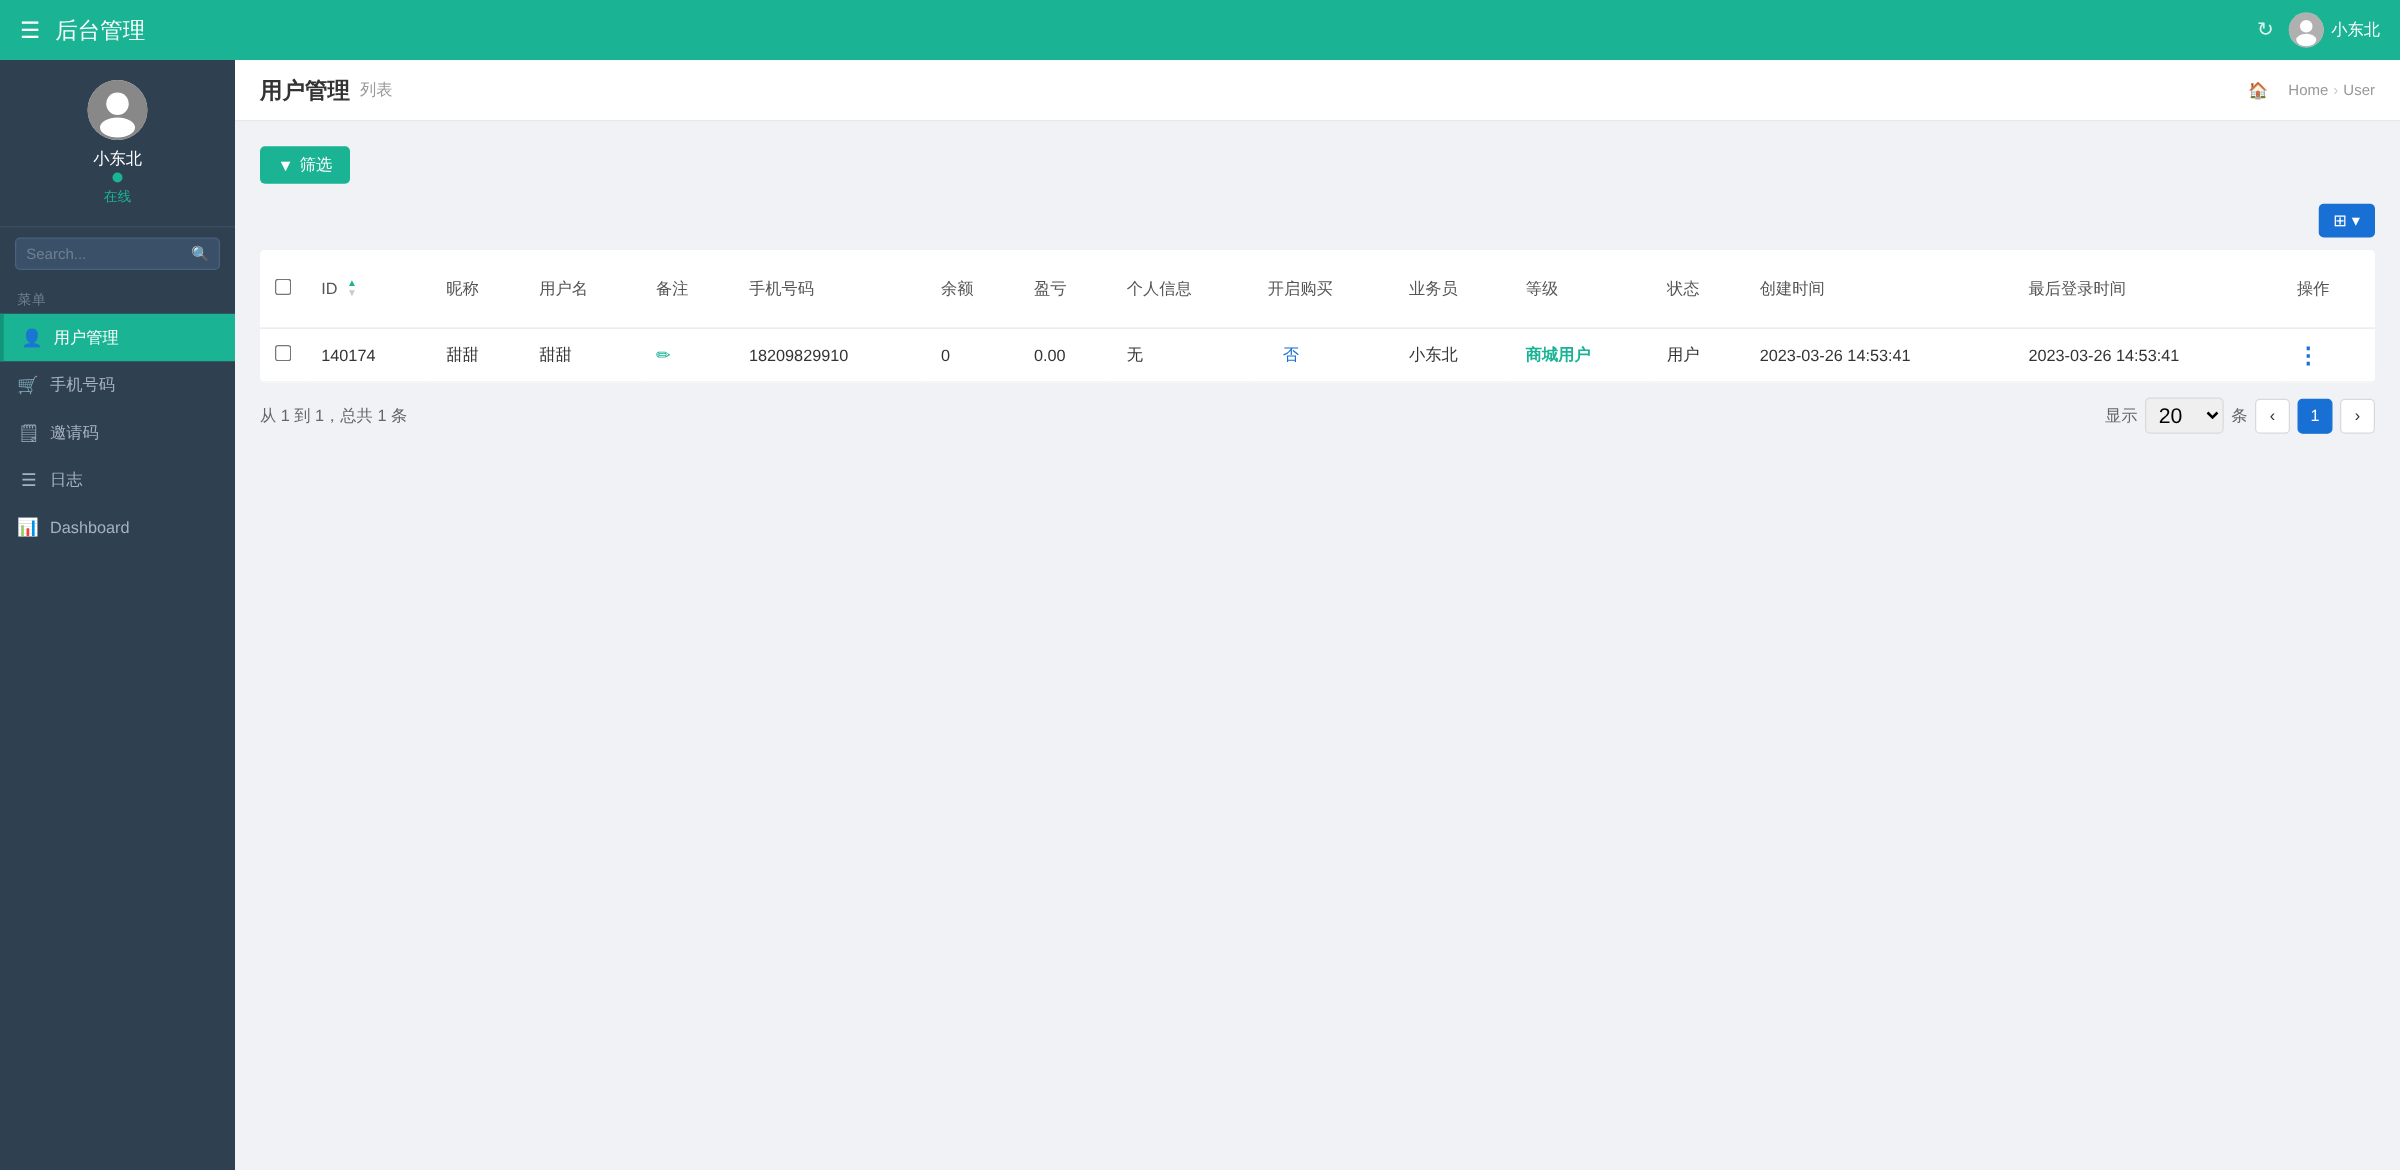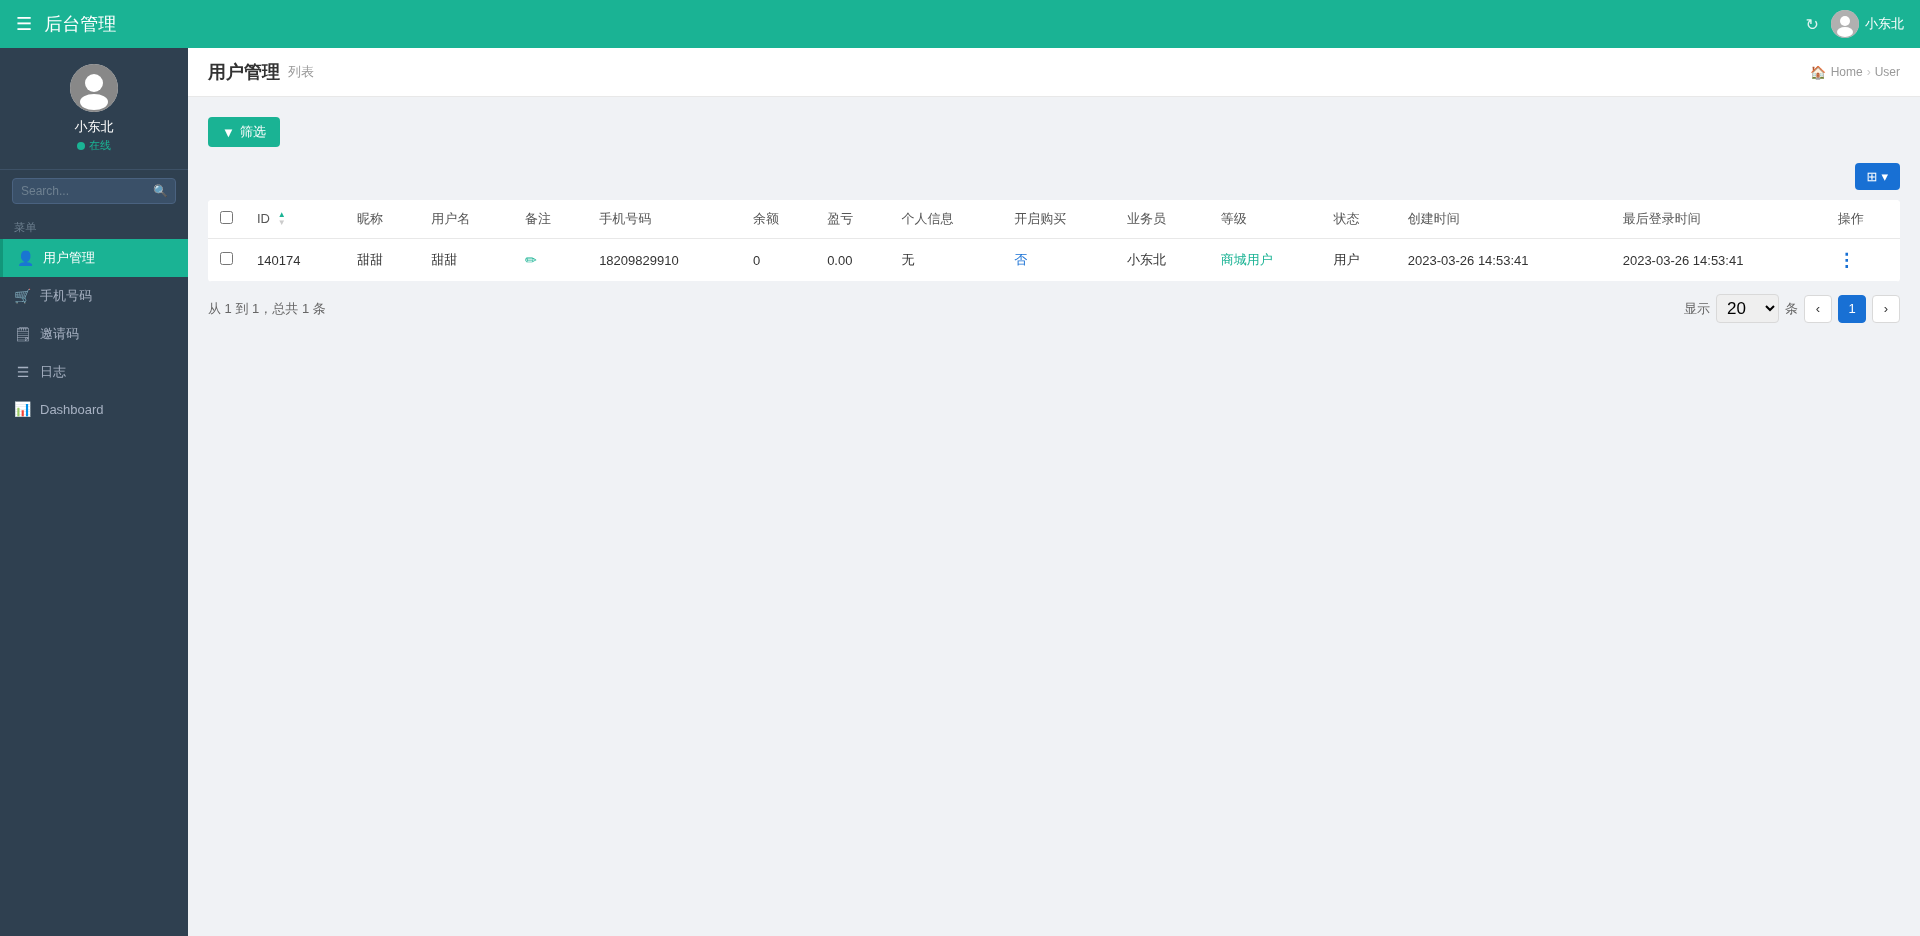--- a/index.html
+++ b/index.html
@@ -20,21 +20,21 @@
     .hamburger-btn { color: #fff; font-size: 18px; cursor: pointer; background: none; border: none; }
     .top-nav-right { display: flex; align-items: center; gap: 12px; }
     .nav-icon-btn { color: #fff; background: none; border: none; cursor: pointer; font-size: 16px; opacity: 0.85; }
     .user-badge { display: flex; align-items: center; gap: 6px; color: #fff; cursor: pointer; }
     .user-avatar-sm { width: 28px; height: 28px; border-radius: 50%; background: #ccc; overflow: hidden; display: flex; align-items: center; justify-content: center; font-size: 12px; color: #333; }
 
     
     .sidebar-user { padding: 16px; display: flex; flex-direction: column; align-items: center; border-bottom: 1px solid #3d5166; }
     .sidebar-avatar { width: 48px; height: 48px; border-radius: 50%; background: #ccc; display: flex; align-items: center; justify-content: center; font-size: 20px; color: #555; overflow: hidden; margin-bottom: 6px; }
     .sidebar-username { color: #fff; font-size: 13px; font-weight: 500; }
-    .sidebar-status { display: flex; align-items: center; gap: 4px; font-size: 11px; color: #1ab394; margin-top: 2px; }
+    .sidebar-status { display: flex; align-items: center; gap: 4px; font-size: 11px; color: #1ab394; margin-top: 2px; flex-direction: column; }
     .status-dot { width: 8px; height: 8px; border-radius: 50%; background: #1ab394; }
     .sidebar-search { padding: 8px 12px; }
     .sidebar-search input { width: 100%; background: #3a5068; border: 1px solid #4a6280; border-radius: 4px; padding: 5px 30px 5px 8px; color: #a7b1c2; font-size: 12px; outline: none; }
     .sidebar-search input::placeholder { color: #6e8090; }
     .sidebar-search-wrapper { position: relative; }
     .sidebar-search-icon { position: absolute; right: 8px; top: 50%; transform: translateY(-50%); color: #6e8090; font-size: 12px; }
     .sidebar-section-label { padding: 8px 14px 4px; font-size: 11px; color: #6e8090; text-transform: uppercase; letter-spacing: 0.5px; }
     .sidebar-item { display: flex; align-items: center; gap: 8px; padding: 10px 14px; cursor: pointer; color: #a7b1c2; transition: background 0.15s; font-size: 13px; }
     .sidebar-item.active { background: #1ab394; color: #fff; border-left: 3px solid #12967a; }
     .sidebar-item-icon { font-size: 14px; width: 18px; text-align: center; }
@@ -51,29 +51,29 @@
 
     
     .filter-bar { margin-bottom: 16px; }
     .filter-btn { background: #1ab394; color: #fff; border: none; padding: 6px 14px; border-radius: 4px; cursor: pointer; font-size: 13px; display: inline-flex; align-items: center; gap: 5px; }
 
     .table-toolbar { display: flex; justify-content: flex-end; margin-bottom: 10px; }
     .columns-btn { background: #1870d4; color: #fff; border: none; padding: 6px 12px; border-radius: 4px; cursor: pointer; font-size: 13px; display: inline-flex; align-items: center; gap: 4px; }
 
     
     .data-table { width: 100%; border-collapse: collapse; background: #fff; border-radius: 4px; overflow: hidden; font-size: 13px; }
-    .data-table th { padding: 10px 12px; text-align: left; font-weight: 500; color: #555; border-bottom: 1px solid #e8e8e8; background: #fff; white-space: nowrap; margin-top: 32px; }
+    .data-table th { padding: 22px 12px; text-align: left; font-weight: 500; color: #555; border-bottom: 1px solid #e8e8e8; background: #fff; white-space: nowrap; margin-top: 32px; }
     .data-table td { padding: 10px 12px; border-bottom: 1px solid #f0f2f5; color: #333; white-space: nowrap; }
     .sort-icon { display: inline-flex; flex-direction: column; margin-left: 4px; vertical-align: middle; }
     .sort-arrow { font-size: 8px; line-height: 1; color: #1ab394; }
     .sort-arrow.down { color: #ccc; }
     .checkbox-cell { width: 36px; }
     input[type=checkbox] { cursor: pointer; }
-    .link-blue { color: #1870d4; text-decoration: none; }
-    .link-green { color: #1ab394; text-decoration: none; }
+    .link-blue { color: #1870d4; text-decoration: none; margin-left: 12px; }
+    .link-green { color: #1ab394; text-decoration: none; font-weight: bold; }
     .edit-icon-btn { color: #1ab394; cursor: pointer; font-size: 14px; background: none; border: none; }
     .actions-btn { color: #1870d4; cursor: pointer; font-size: 18px; background: none; border: none; font-weight: bold; }
 
     
     .pagination-area { display: flex; align-items: center; justify-content: space-between; padding: 12px 0 0; }
     .pagination-info { color: #666; font-size: 13px; }
     .pagination-controls { display: flex; align-items: center; gap: 6px; }
     .page-size-label { color: #666; font-size: 13px; }
     .page-size-select { border: 1px solid #d9d9d9; border-radius: 4px; padding: 3px 6px; font-size: 17px; }
     .page-btn { min-width: 28px; height: 28px; border: 1px solid #d9d9d9; background: #fff; border-radius: 4px; cursor: pointer; font-size: 13px; display: flex; align-items: center; justify-content: center; color: #333; }

